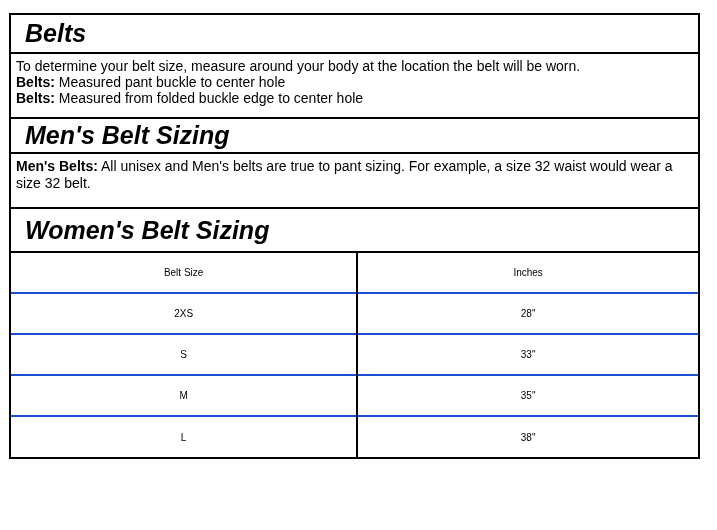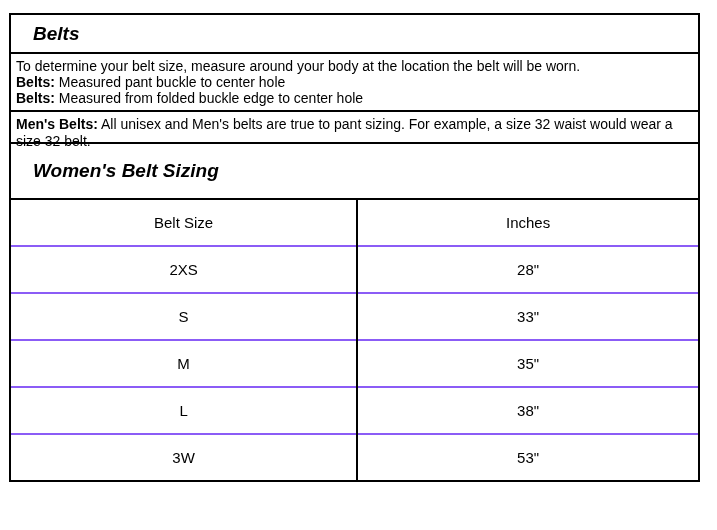--- a/index.html
+++ b/index.html
@@ -19,52 +19,52 @@
     width: 691px;
     border: 2px solid #000000;
     background: #ffffff;
   }
   .sec {
     border-bottom: 2px solid #000000;
   }
   .heading {
     display: flex;
     align-items: center;
-    padding-left: 22px;
-    font-size: 19px;
+    padding-left: 14px;
+    font-size: 25px;
     font-weight: bold;
     font-style: italic;
     letter-spacing: 0;
   }
   .h-belts  { height: 39px; }
   .h-mens   { height: 35px; }
-  .h-womens { height: 56px; }
+  .h-womens { height: 44px; }
   .para {
     font-size: 14px;
     line-height: 16px;
     padding: 4px 6px 0 5px;
   }
-  .intro { height: 58px; }
-  .mens-note { height: 32px; line-height: 17px; }
+  .intro { height: 65px; }
+  .mens-note { height: 55px; line-height: 17px; }
   .line { white-space: nowrap; overflow: hidden; }
   .sizing-table {
     width: 100%;
     border-collapse: collapse;
     table-layout: fixed;
   }
   .sizing-table th,
   .sizing-table td {
-    font-size: 15px;
+    font-size: 10px;
     font-weight: normal;
     text-align: center;
     vertical-align: middle;
     padding: 14px;
     height: 24px;
   }
-  .sizing-table td { border-top: 2px solid #8b5cf6; height: 41px; }
+  .sizing-table td { border-top: 2px solid #1d4ed8; height: 41px; }
   .col-size { border-right: 2px solid #000000; width: 50.4%; }
 </style>
 </head>
 <body>
 
 <div class="doc">
 
   <div class="sec heading h-belts">
     <span>Belts</span>
   </div>
@@ -74,20 +74,23 @@
     <div class="line">
       <b>Belts:</b>
       <span>Measured pant buckle to center hole</span>
     </div>
     <div class="line">
       <b>Belts:</b>
       <span>Measured from folded buckle edge to center hole</span>
     </div>
   </div>
 
+  <div class="sec heading h-mens">
+    <span>Men's Belt Sizing</span>
+  </div>
 
   <div class="sec para mens-note">
     <b>Men's Belts:</b>
     <span>All unisex and Men's belts are true to pant sizing. For example, a size 32 waist would wear a size 32 belt.</span>
   </div>
 
   <div class="sec heading h-womens">
     <span>Women's Belt Sizing</span>
   </div>
 
@@ -108,20 +111,16 @@
           <td>33"</td>
         </tr>
         <tr>
           <td class="col-size">M</td>
           <td>35"</td>
         </tr>
         <tr>
           <td class="col-size">L</td>
           <td>38"</td>
         </tr>
-        <tr>
-          <td class="col-size">3W</td>
-          <td>53"</td>
-        </tr>
       </tbody>
   </table>
 
 </div>
 
 </body></html>

